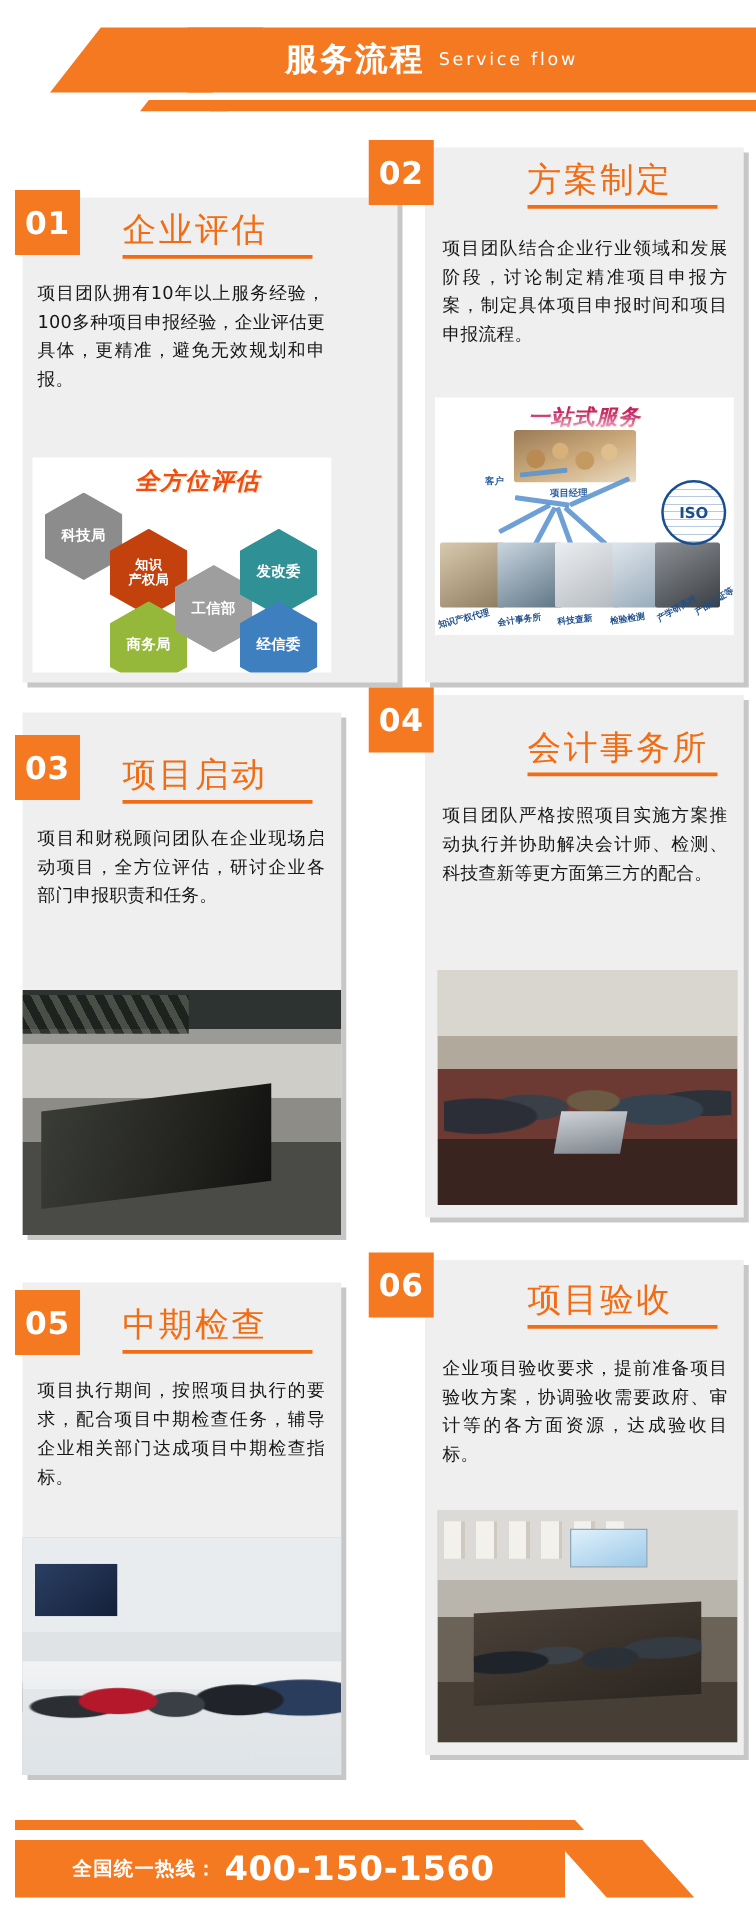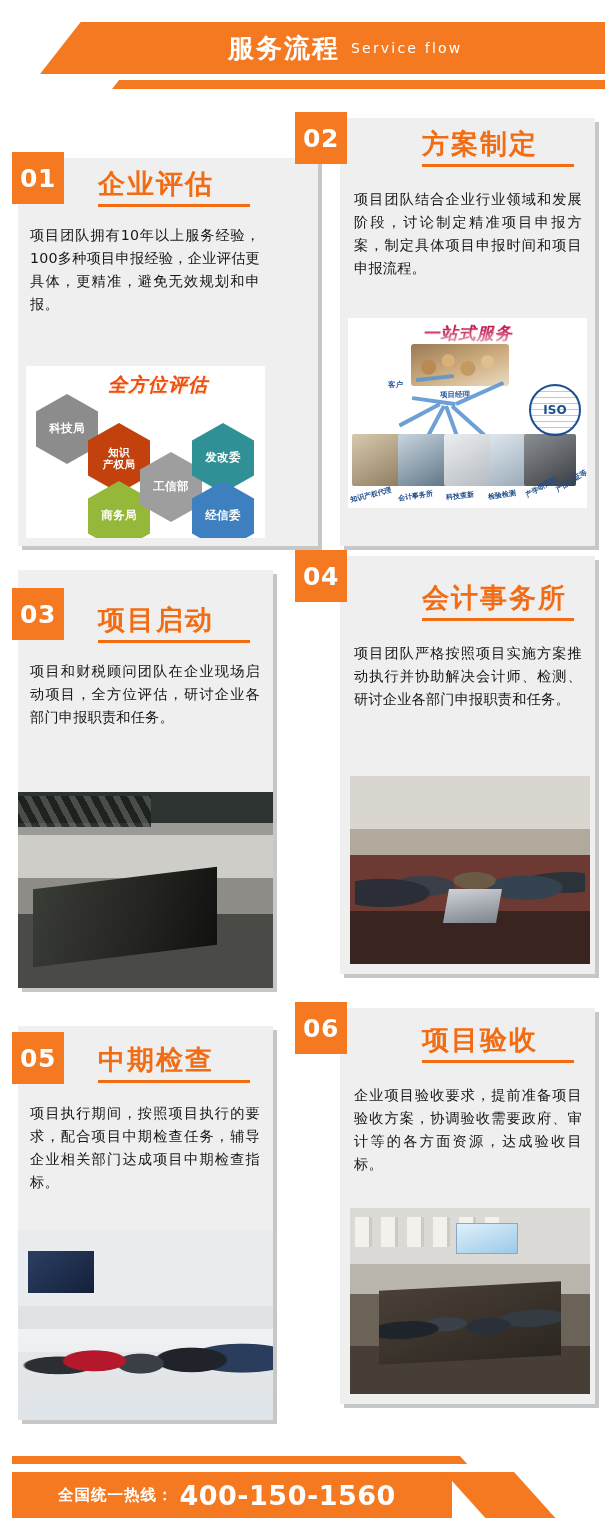--- a/index.html
+++ b/index.html
@@ -98,21 +98,21 @@
     display: flex;
     align-items: center;
     justify-content: center;
     letter-spacing: 0.5px;
     z-index: 6;
   }
   .card-title {
     position: absolute;
     color: #F26C13;
     font-size: 27px;
-    font-weight: bold;
+    font-weight: normal;
     letter-spacing: 2px;
     white-space: nowrap;
     z-index: 5;
   }
   .card-title-rule {
     position: absolute;
     height: 3px;
     background: #F26C13;
     z-index: 5;
   }
@@ -502,21 +502,21 @@
     <div class="photo" style="left:0px; top:222px; width:255px; height:196px;">
       <div class="photo-inner ph-conf"></div>
     </div>
   </div>
 
   <div class="card" style="left:340px; top:556px; width:255px; height:418px;">
     <div class="card-panel"></div>
     <div class="badge" style="left:-45px; top:-6px;">04</div>
     <div class="card-title" style="left:82px; top:24px;">会计事务所</div>
     <div class="card-title-rule" style="left:82px; top:62px; width:152px;"></div>
-    <div class="card-body" style="left:14px; top:86px; width:228px;">项目团队严格按照项目实施方案推动执行并协助解决会计师、检测、研讨企业各部门申报职责和任务。</div>
+    <div class="card-body" style="left:14px; top:86px; width:228px;">项目团队严格按照项目实施方案推动执行并协助解决会计师、检测、科技查新等更方面第三方的配合。</div>
     <div class="photo" style="left:10px; top:220px; width:240px; height:188px;">
       <div class="photo-inner ph-laptop"></div>
     </div>
   </div>
 
   <div class="card" style="left:18px; top:1026px; width:255px; height:394px;">
     <div class="card-panel"></div>
     <div class="badge" style="left:-6px; top:6px;">05</div>
     <div class="card-title" style="left:80px; top:16px;">中期检查</div>
     <div class="card-title-rule" style="left:80px; top:54px; width:152px;"></div>

